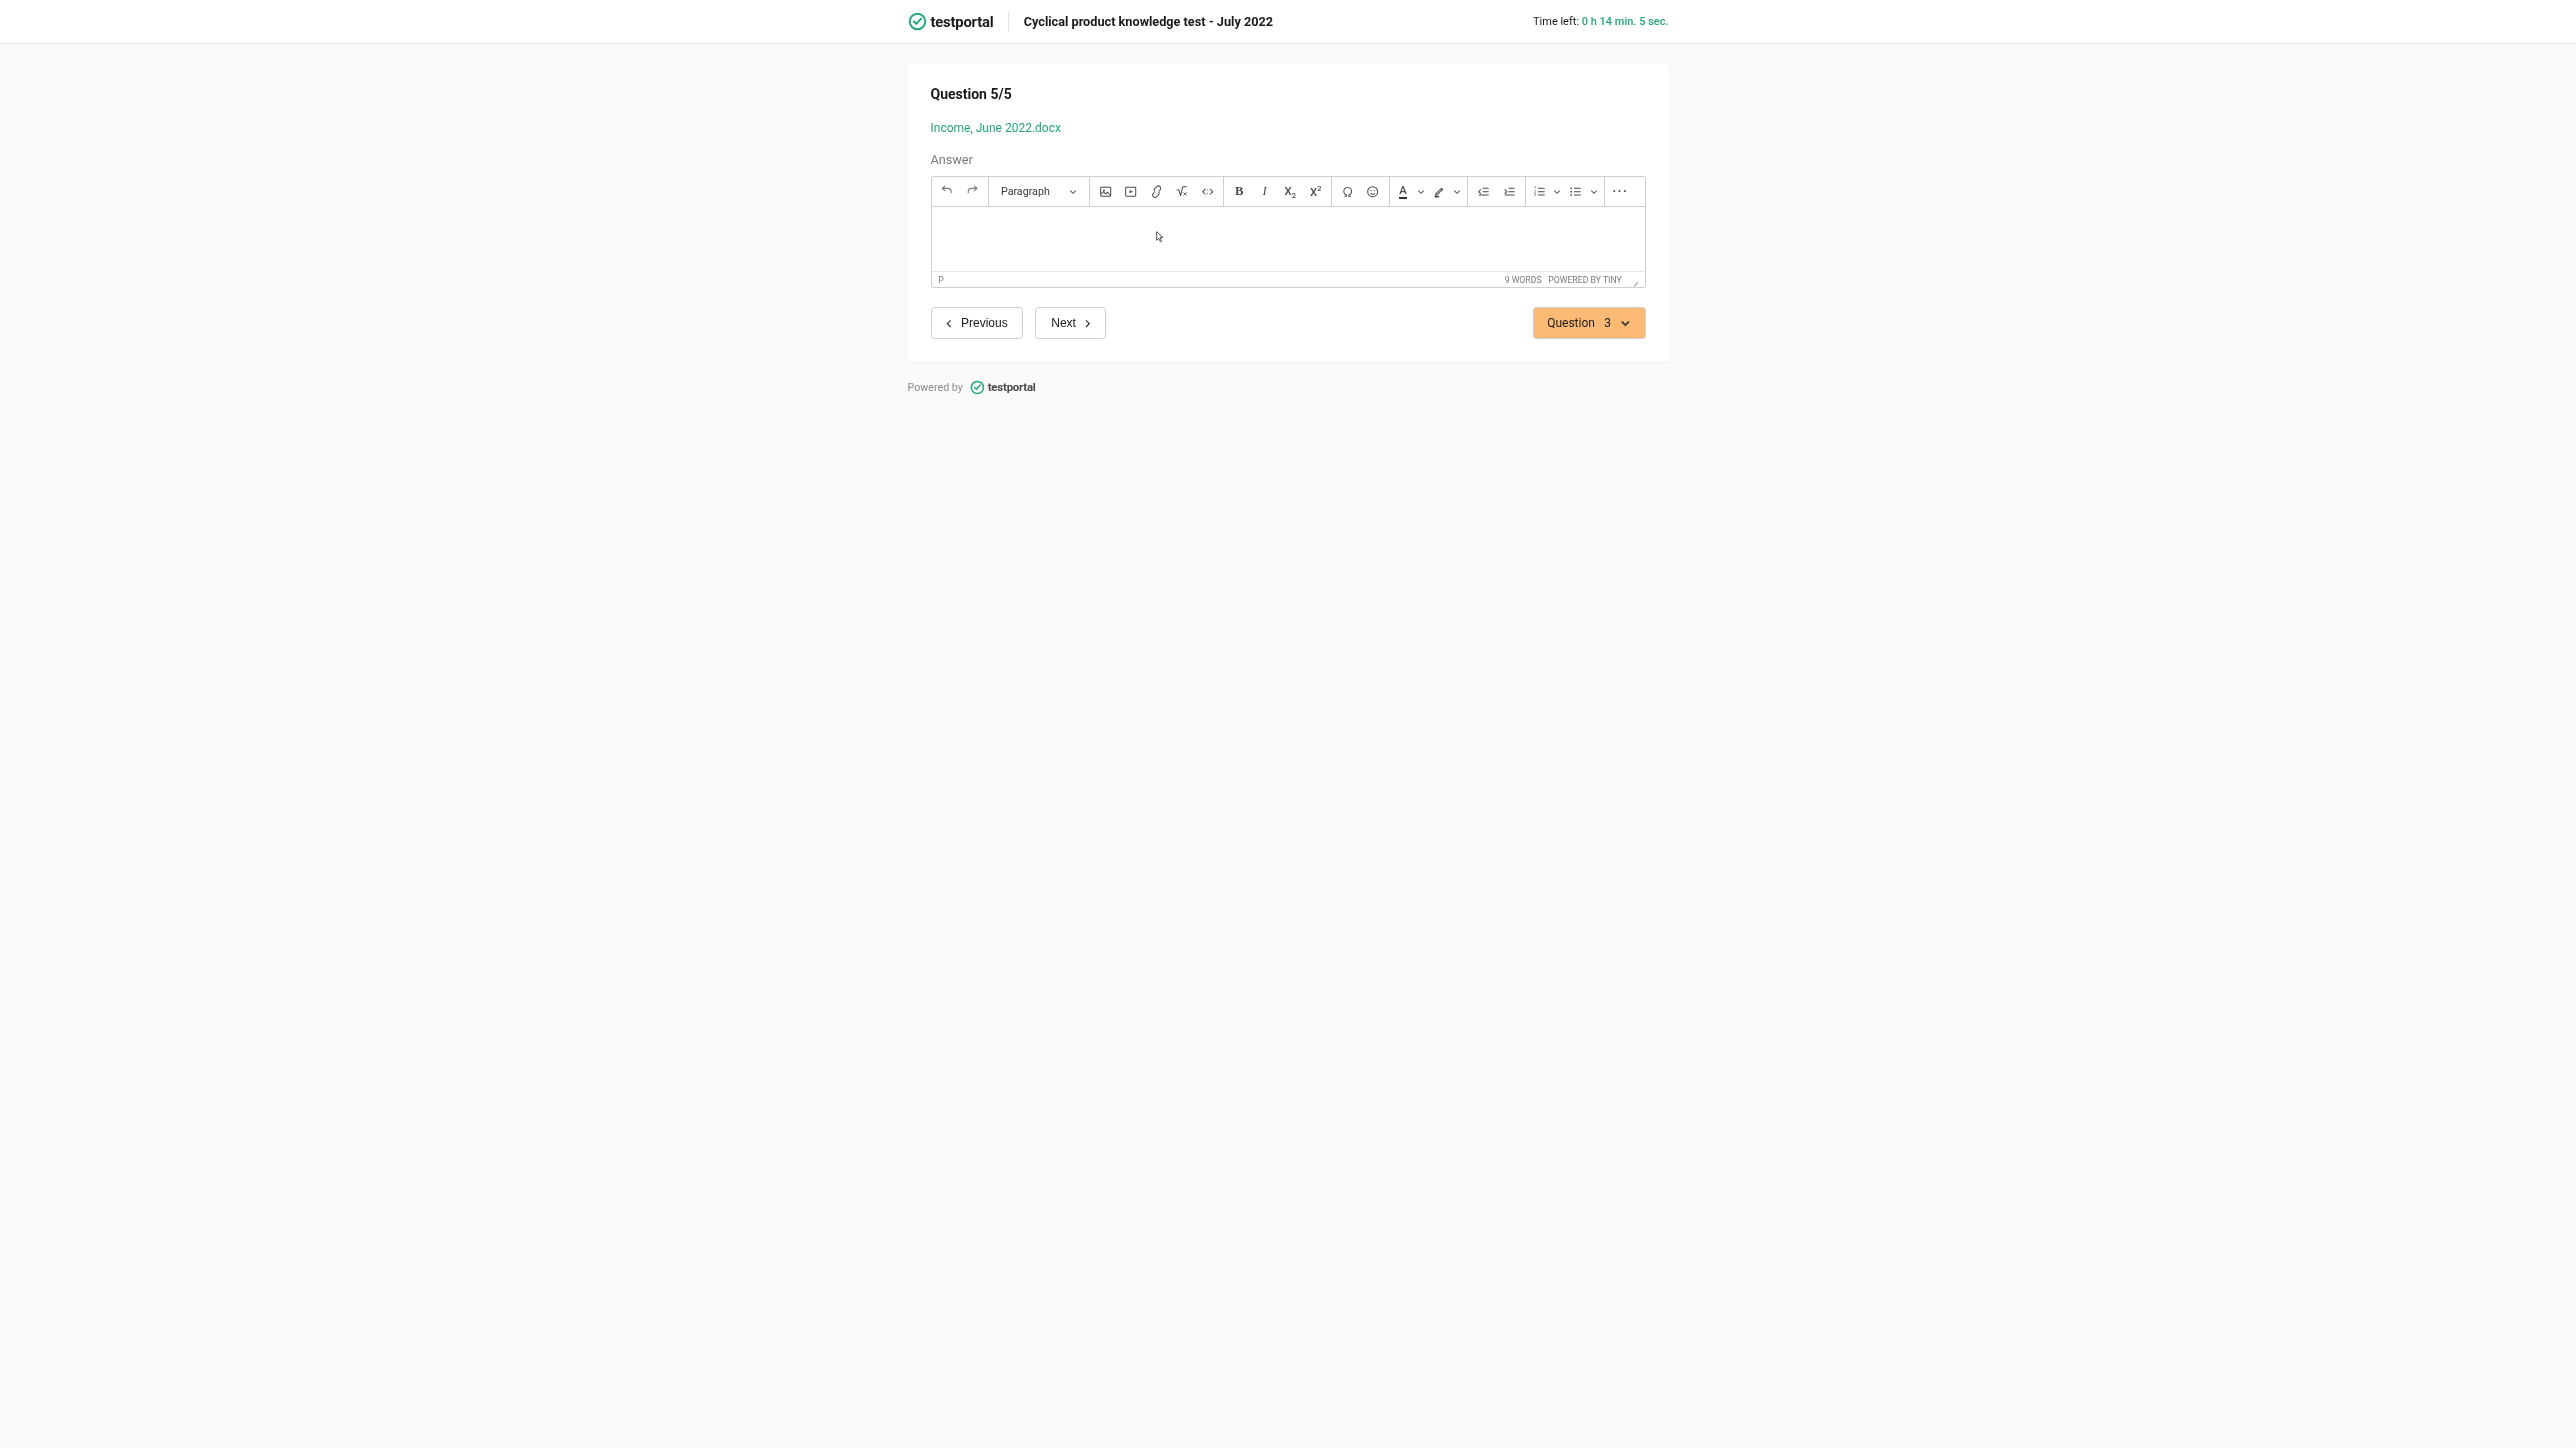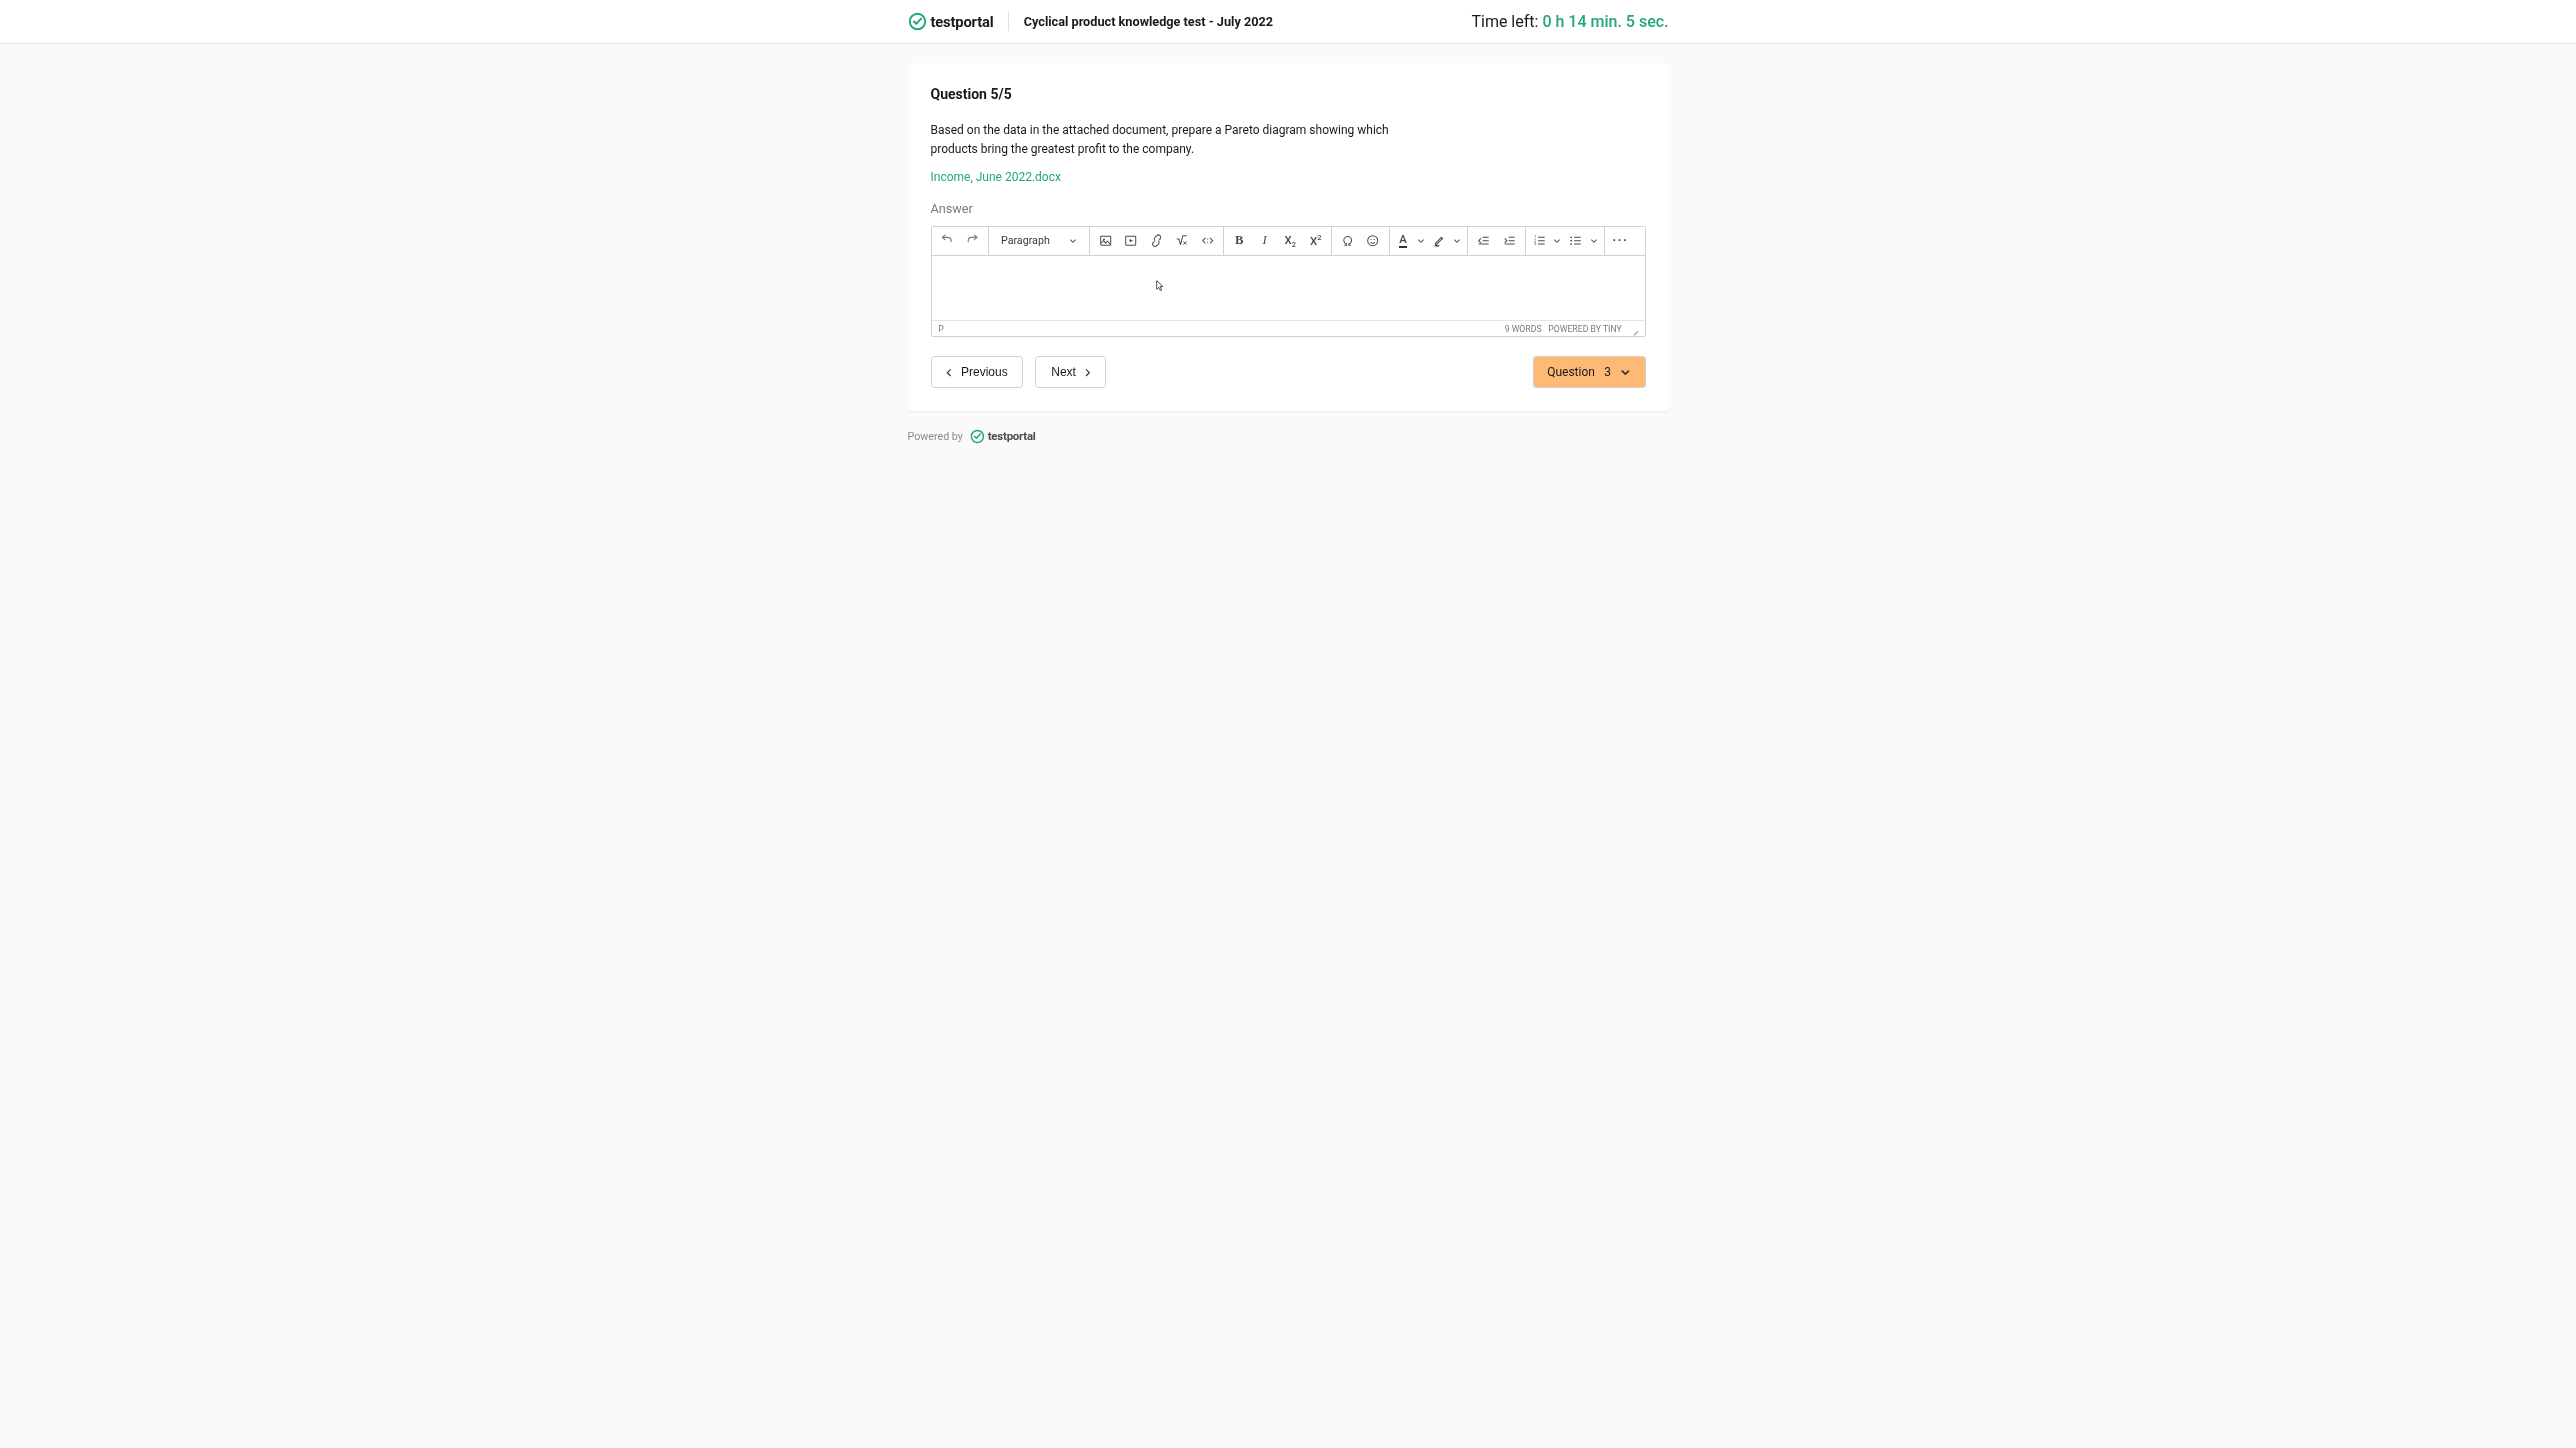--- a/index.html
+++ b/index.html
@@ -5,21 +5,21 @@
 * { margin: 0; padding: 0; box-sizing: border-box; }
 body { font-family: -apple-system, BlinkMacSystemFont, "Segoe UI", Roboto, sans-serif; background: #fafafa; color: #1a1a1a; }
 .header { background: #fff; border-bottom: 0.7px solid #e5e5e5; padding: 12px 0; }
 .header-inner { max-width: 761px; margin: 0 auto; display: flex; align-items: center; justify-content: space-between; }
 .header-left { display: flex; align-items: center; gap: 14.8px; }
 .logo { display: flex; align-items: center; gap: 4px; }
 .logo-mark { width: 19px; height: 19px; }
 .logo-text { font-size: 14.8px; font-weight: 700; color: #1a1a1a; letter-spacing: -0.2px; }
 .divider { width: 0.7px; height: 19px; background: #e0e0e0; }
 .title { font-size: 12.7px; font-weight: 700; color: #1a1a1a; }
-.timer { font-size: 16px; color: #1a1a1a; }
+.timer { font-size: 11px; color: #1a1a1a; }
 .timer-val { color: #21a77a; font-weight: 500; }
 .card { max-width: 761px; margin: 19px auto 0; background: #fff; border-radius: 4px; box-shadow: 0 0.7px 2px rgba(0,0,0,0.06); padding: 23px; }
 .qnum { font-size: 14px; font-weight: 700; color: #1a1a1a; margin-bottom: 19px; }
 .prompt { font-size: 12px; line-height: 1.55; color: #1a1a1a; max-width: 470px; margin-bottom: 12px; }
 .attachment { font-size: 12px; color: #21a77a; display: inline-block; margin-bottom: 17px; cursor: pointer; }
 .ans-label { font-size: 12.7px; color: #7a7a7a; margin-bottom: 9.4px; }
 .editor { border: 0.7px solid #d0d0d0; border-radius: 2px; overflow: hidden; }
 .toolbar { display: flex; align-items: stretch; border-bottom: 0.7px solid #d0d0d0; background: #fff; height: 29.5px; }
 .tb-group { display: flex; align-items: center; border-right: 0.7px solid #d0d0d0; padding: 0 2.7px; }
 .tb-group:last-child { border-right: none; }
@@ -71,21 +71,20 @@
       <div class="title">Cyclical product knowledge test - July 2022</div>
     </div>
     <div class="timer">
       <span>Time left: </span><span class="timer-val">0 h 14 min. 5 sec.</span>
     </div>
   </div>
 </div>
 
 <div class="card">
   <div class="qnum">Question 5/5</div>
-  <div class="prompt">Based on the data in the attached document, prepare a Pareto diagram showing which products bring the greatest profit to the company.</div>
   <a class="attachment">Income, June 2022.docx</a>
   <div class="ans-label">Answer</div>
 
   <div class="editor">
     <div class="toolbar">
       <div class="tb-group">
         <div class="tb-btn">
           <svg viewBox="0 0 24 24">
               <path d="M9 10 L4 6 L9 2 M4.5 6 H14 a6 6 0 0 1 6 6 v2" fill="none" stroke="#7a7a7a" stroke-width="2" stroke-linecap="round" stroke-linejoin="round"></path>
             </svg>

